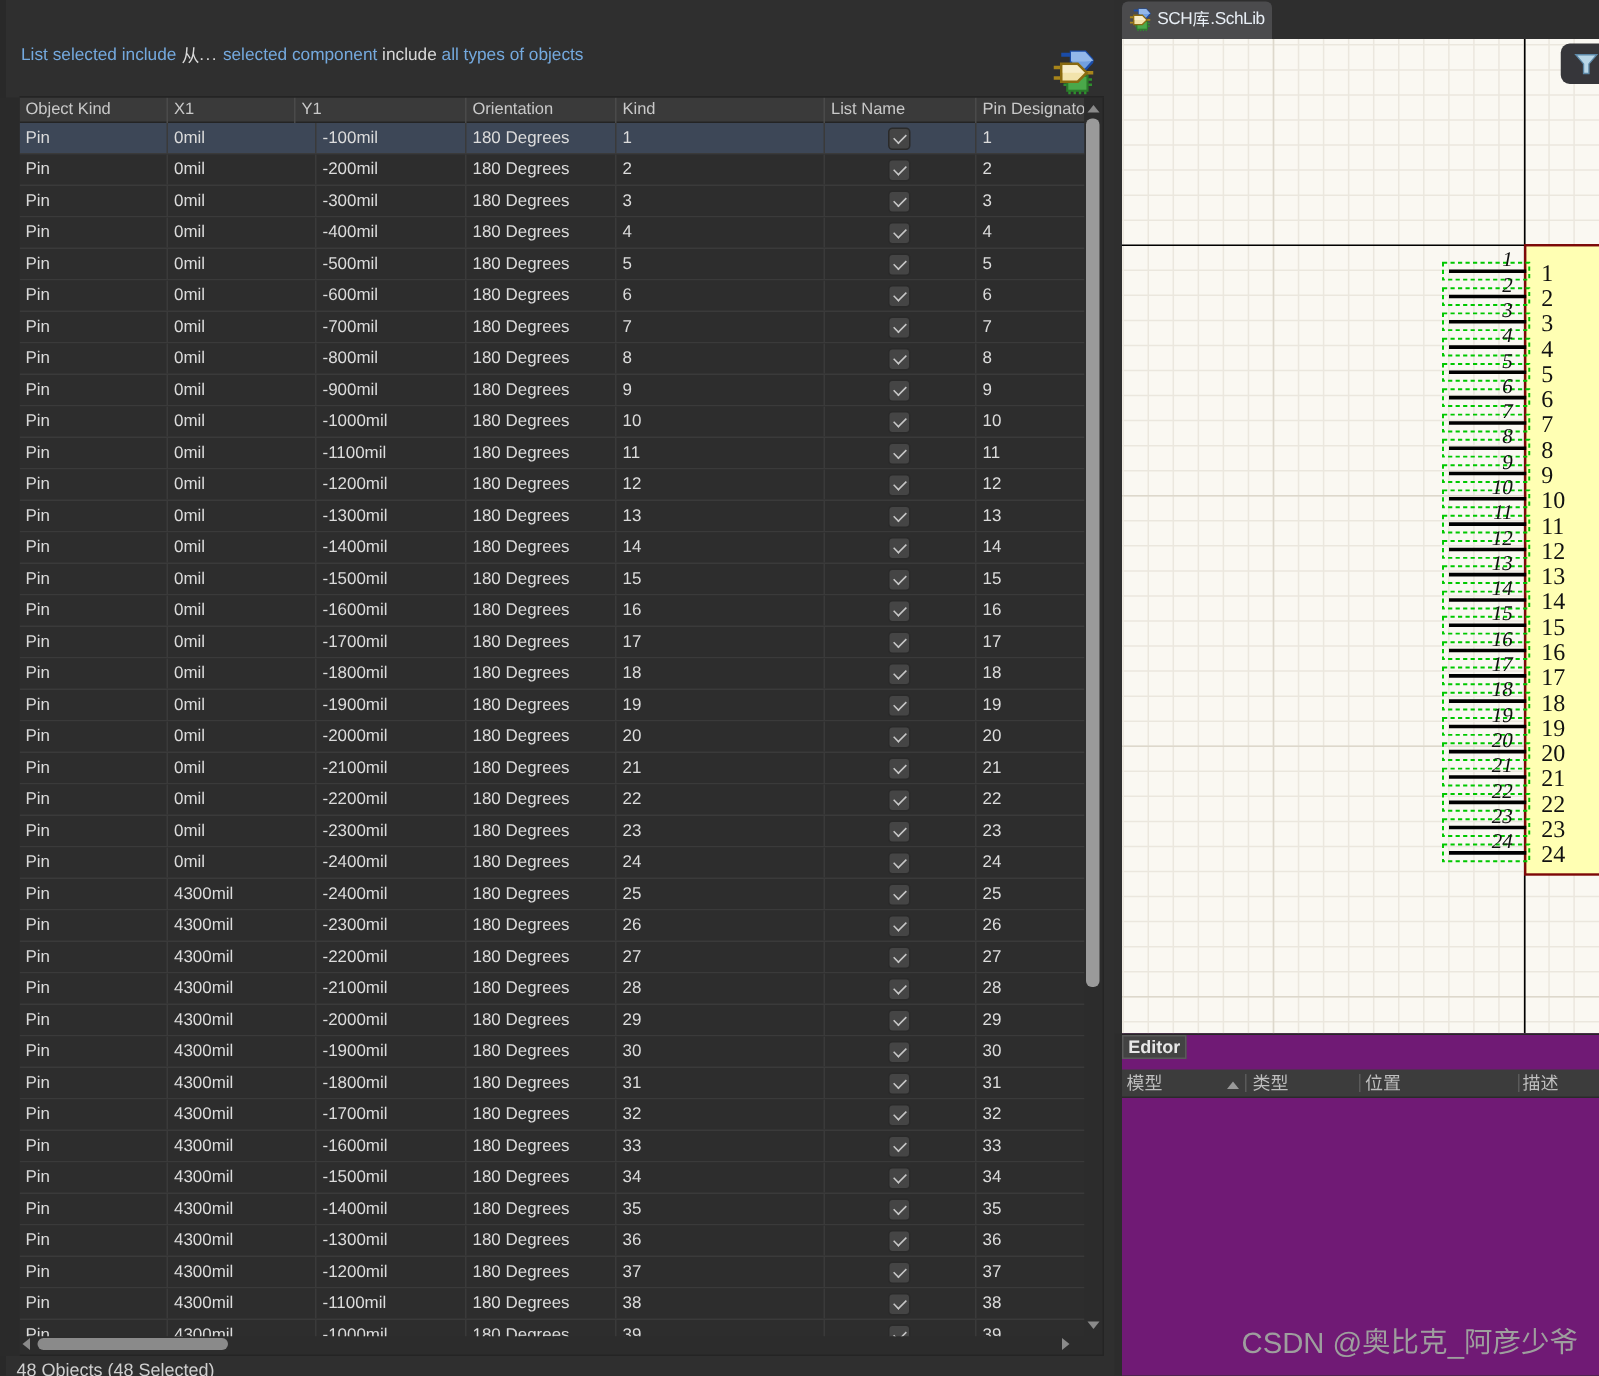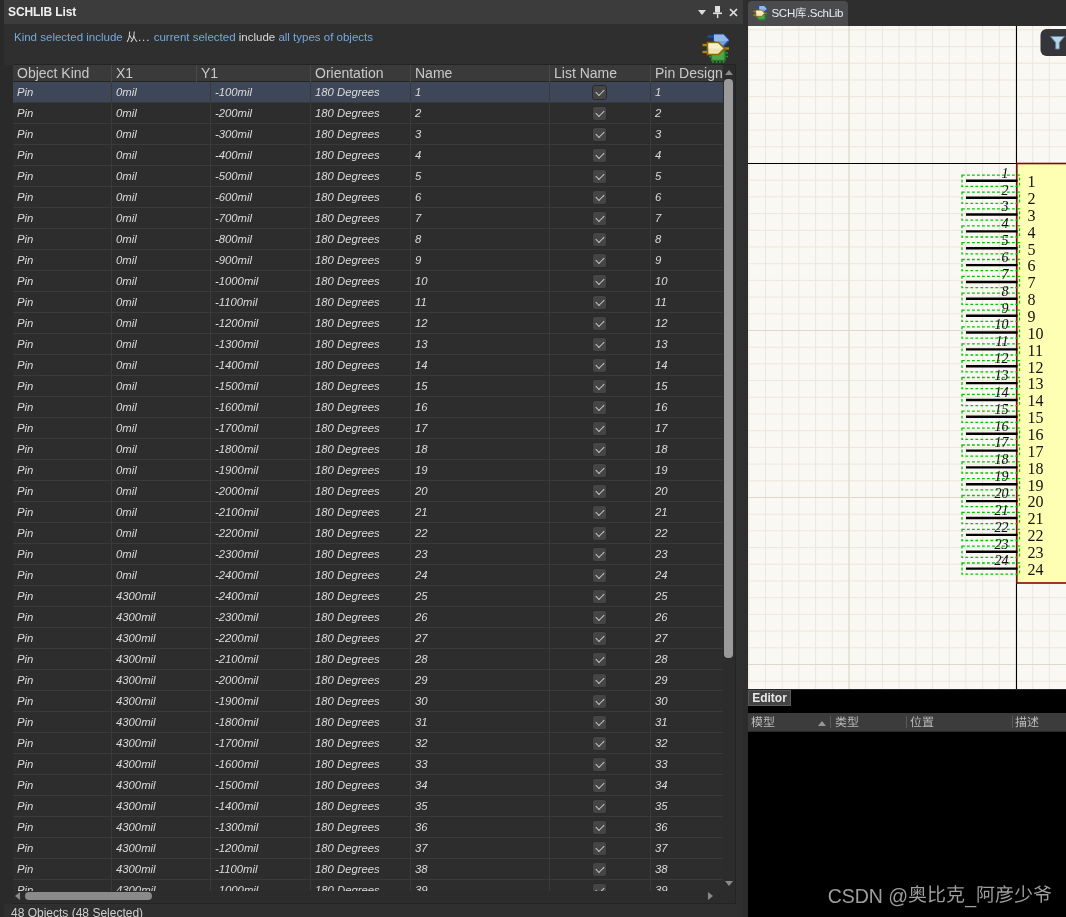--- a/index.html
+++ b/index.html
@@ -4,70 +4,58 @@
 html,body {width:1066px;height:917px;overflow:hidden;background:#2e2e2e;
   font-family:"Liberation Sans",sans-serif;}
 #panel {position:absolute;left:0;top:0;width:743px;height:917px;background:#2f2f2f;}
 #phead {position:absolute;left:4px;top:0;width:739px;height:24px;background:#3c3c3c;}
 #ptitle {position:absolute;left:4px;top:5px;font-size:12px;font-weight:bold;letter-spacing:-0.1px;color:#f0f0f0;}
 #linkline {position:absolute;left:14px;top:31px;font-size:11.5px;color:#d8d8d8;white-space:nowrap;}
 .lk {color:#74a9de;}
 #wand {position:absolute;left:702px;top:31px;}
 #tbl {position:absolute;left:13px;top:65px;width:710px;height:826px;background:#2d2d2d;overflow:hidden;}
 #thead {position:absolute;left:0;top:0;width:710px;height:17px;background:#3a3a3a;border-bottom:1px solid #242424;}
-#thead .h {position:absolute;top:0;height:17px;line-height:17px;font-size:14px;color:#c9c9c9;padding-left:4px;border-left:1px solid #4a4a4a;white-space:nowrap;overflow:hidden;}
+#thead .h {position:absolute;top:0;height:17px;line-height:17px;font-size:11px;color:#c9c9c9;padding-left:4px;border-left:1px solid #4a4a4a;white-space:nowrap;overflow:hidden;}
 #thead .h0 {border-left:none}
-.row {position:absolute;left:0;width:742px;height:21px;background:#2d2d2d;border-bottom:1px solid #3a3a3a;font-style:italic;}
+.row {position:absolute;left:0;width:742px;height:21px;background:#2d2d2d;border-bottom:1px solid #3a3a3a;}
 .row.sel {background:#3d4757;}
 .c {position:absolute;top:0;height:20px;line-height:20px;font-size:11.3px;color:#dcdcdc;padding-left:4px;border-left:1px solid #3a3a3a;white-space:nowrap;overflow:hidden;}
 .c0 {left:0;width:98px;border-left:none} .c1 {left:98px;width:99px} .c2 {left:197px;width:100px}
 .c3 {left:297px;width:100px} .c4 {left:397px;width:139px} .c5 {left:536px;width:101px} .c6 {left:637px;width:73px}
 .h0 {left:0;width:98px} .h1 {left:98px;width:99px} .h2 {left:183px;width:100px}
 .h3 {left:297px;width:100px} .h4 {left:397px;width:139px} .h5 {left:536px;width:101px} .h6 {left:637px;width:73px}
 .cb {position:absolute;left:42px;top:3px;width:15px;height:15px;background:#454545;border:1px solid #2a2a2a;border-radius:3px;}
 .cb::after {content:"";position:absolute;left:3px;top:3px;width:7px;height:4px;border-left:1.8px solid #c8c8c8;border-bottom:1.8px solid #c8c8c8;transform:rotate(-45deg);}
 #vsb {position:absolute;left:723px;top:65px;width:12px;height:838px;background:#2c2c2c;}
 #vthumb {position:absolute;left:1px;top:14px;width:9px;height:579px;background:#9a9a9a;border-radius:4px;}
 .tri {position:absolute;width:0;height:0;}
 #hsb {position:absolute;left:13px;top:891px;width:710px;height:12px;background:#2c2c2c;}
 #hthumb {position:absolute;left:12px;top:1px;width:127px;height:8px;background:#8a8a8a;border-radius:4px;}
 #status {position:absolute;left:11px;top:906px;font-size:12px;color:#cfcfcf;}
 #tabbar {position:absolute;left:743px;top:0;width:323px;height:26px;background:#2e2e2e;padding-left:39px;}
 #tab {position:absolute;left:4.5px;top:1px;width:100px;height:25px;background:#4b4b4d;border-radius:4px 4px 0 0;}
 #tab .ic {position:absolute;left:5px;top:3px;}
 #tab .tx {position:absolute;left:24px;top:6px;font-size:11.5px;letter-spacing:-0.3px;color:#e8eef5;white-space:nowrap;}
 #canvas {position:absolute;left:748px;top:26px;}
-#editor {position:absolute;left:748px;top:689px;width:318px;height:228px;background:#000000;border-top:1px solid #262626;}
+#editor {position:absolute;left:748px;top:689px;width:318px;height:228px;background:#701a75;border-top:1px solid #262626;}
 #egap {position:absolute;left:743px;top:689px;width:5px;height:228px;background:#2c2c2c;}
 #etab {position:absolute;left:0px;top:0px;width:43px;height:16px;background:#434343;border:1px solid #5a5a5a;color:#e8e8e8;
   font-size:12px;font-weight:bold;text-align:center;line-height:15px;}
 #ehead {position:absolute;left:0;top:23px;width:318px;height:19px;background:#3c3c3c;border-bottom:1px solid #2a2a2a;}
 .eh {position:absolute;top:3px;}
 .esep {position:absolute;top:3px;width:1px;height:12px;background:#5a5a5a;}
 #wm {position:absolute;right:14px;top:195px;white-space:nowrap;color:#9e9e9e;font-size:19.5px;}
 #wm svg {vertical-align:-4px;}
 </style></head>
 <body>
 <div id="panel">
   <div style="position:absolute;left:0;top:0;width:4px;height:917px;background:#292929"></div>
-  <div id="phead">
-    <div id="ptitle">SCHLIB List</div>
-    <div class="tri" style="left:694px;top:10px;border-left:4.5px solid transparent;border-right:4.5px solid transparent;border-top:5px solid #dcdcdc"></div>
-    <svg width="11" height="13" viewBox="0 0 11 13" style="position:absolute;left:708px;top:6px">
-      <rect x="3" y="0" width="5" height="6.5" fill="#e0e0e0"></rect>
-      <rect x="1" y="6.5" width="9" height="1.6" fill="#e0e0e0"></rect>
-      <rect x="4.9" y="8.1" width="1.4" height="4" fill="#e0e0e0"></rect>
-    </svg>
-    <svg width="9" height="9" viewBox="0 0 9 9" style="position:absolute;left:725px;top:8px">
-      <path d="M1 1 L8 8 M8 1 L1 8" stroke="#e0e0e0" stroke-width="1.7"></path>
-    </svg>
-  </div>
-  <div id="linkline"><span class="lk">Kind</span> <span class="lk">selected include</span> <svg width="12" height="13" viewBox="0 0 12 13" style="display:inline-block;vertical-align:top;" fill="#d8d8d8">
+  <div id="linkline"><span class="lk">List</span> <span class="lk">selected include</span> <svg width="12" height="13" viewBox="0 0 12 13" style="display:inline-block;vertical-align:top;" fill="#d8d8d8">
         <path transform="translate(0.0,10.3) scale(0.012000,-0.012000)" d="M261 818C246 447 206 149 41 -26C61 -38 101 -65 113 -78C215 43 271 204 303 402C364 321 423 227 454 163L511 216C474 294 392 411 318 500C330 597 337 702 343 814ZM646 819C624 434 571 144 371 -23C391 -35 430 -62 443 -75C553 28 620 164 663 333C707 187 781 28 903 -68C916 -46 942 -14 959 0C806 105 728 320 694 488C709 588 719 697 727 815Z"></path>
-      </svg><span style="letter-spacing:1px">...</span> <span class="lk">current selected</span> include <span class="lk">all types of objects</span></div>
+      </svg><span style="letter-spacing:1px">...</span> <span class="lk">selected component</span> include <span class="lk">all types of objects</span></div>
   <div id="wand"><svg width="27" height="32" viewBox="0 0 27 32" style="display:inline-block">
 <line x1="5.5" y1="5.5" x2="13" y2="5.5" stroke="#1a4ca8" stroke-width="2.6"></line>
 <path d="M12 3.5 L21.5 3.5 L27 9.5 L21.5 15.5 L12 15.5 Z" fill="#72a0e0" stroke="#1a4ca8" stroke-width="1.6"></path>
 <path d="M12 3.5 L21.5 3.5 L27 9.5 L21.5 10 L12 10 Z" fill="#93b8ea" stroke="none"></path>
 <g stroke="#2e8f2e" stroke-width="1.6">
 <line x1="11" y1="29" x2="11" y2="32"></line>
           <line x1="14.5" y1="29" x2="14.5" y2="32"></line>
 <line x1="18" y1="29" x2="18" y2="32"></line>
           <line x1="21.5" y1="29" x2="21.5" y2="32"></line>
 <line x1="7" y1="22" x2="9.5" y2="22"></line>
@@ -83,21 +71,21 @@
 </g>
 <path d="M5.5 11.5 L16.5 11.5 L22.5 17.5 L16.5 23.5 L5.5 23.5 Z" fill="#f2e3ab" stroke="#8a6a10" stroke-width="1.7"></path>
 <path d="M6.5 12.5 L16 12.5 L21 17.5 L16 17.5 L6.5 17.5 Z" fill="#f8eecb" stroke="none"></path>
 </svg></div>
   <div id="tbl">
     <div id="thead">
       <div class="h h0">Object Kind</div>
         <div class="h h1">X1</div>
         <div class="h h2">Y1</div>
       <div class="h h3">Orientation</div>
-        <div class="h h4">Name</div>
+        <div class="h h4">Kind</div>
         <div class="h h5">List Name</div>
       <div class="h h6">Pin Designator</div>
     </div>
     <div class="row sel" style="top:17px">
 <div class="c c0">Pin</div>
         <div class="c c1">0mil</div>
         <div class="c c2">-100mil</div>
 <div class="c c3">180 Degrees</div>
         <div class="c c4">1</div>
 <div class="c c5">

